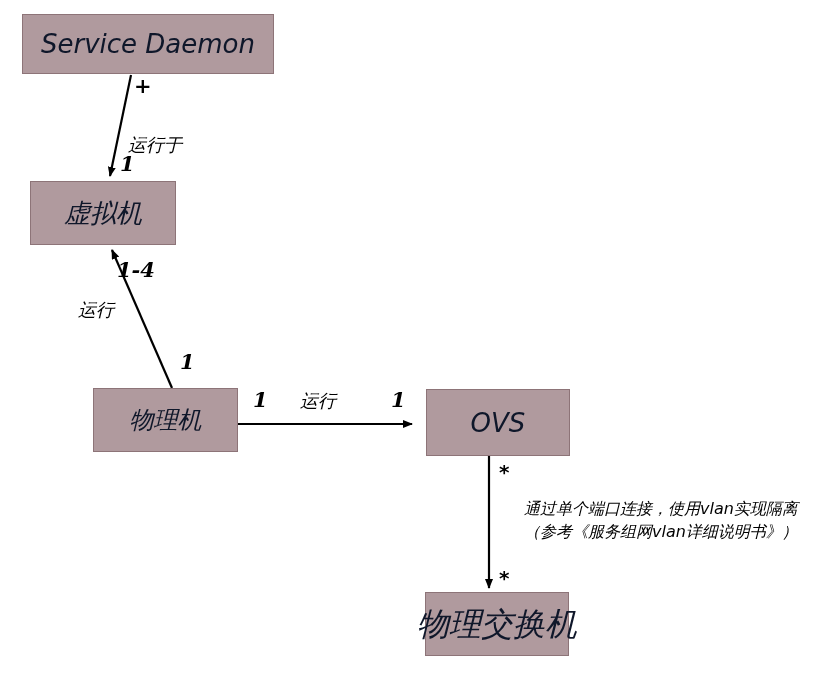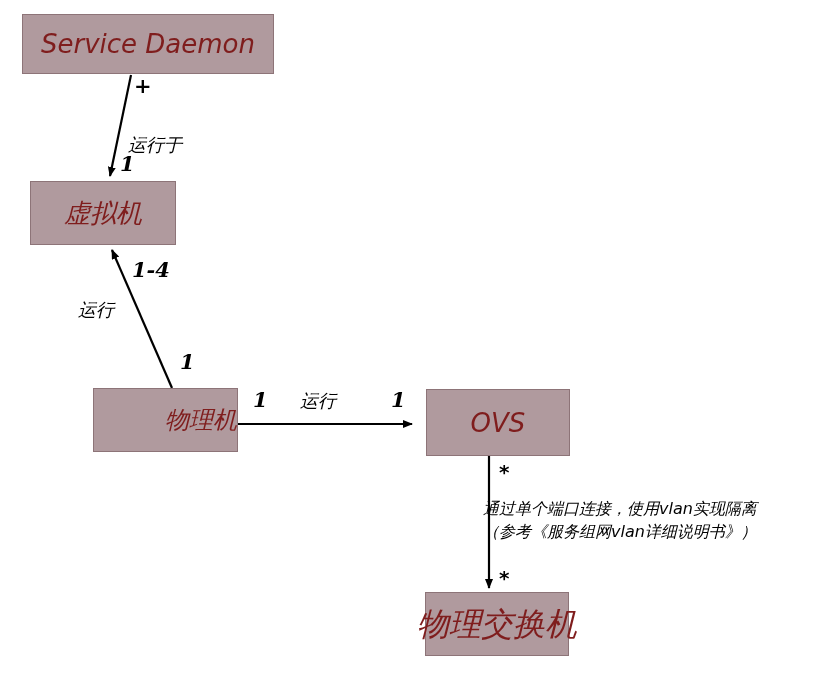--- a/index.html
+++ b/index.html
@@ -25,21 +25,21 @@
     height: 682px;
   }
   .node {
     position: absolute;
     box-sizing: border-box;
     background: #b09a9e;
     border: 1px solid #8d7478;
     display: flex;
     align-items: center;
     justify-content: center;
-    color: #7f1d1d;
+    color: #0f172a;
     font-style: italic;
     line-height: 1;
     white-space: nowrap;
   }
   .node-label {
     display: block;
   }
   .edge-label {
     position: absolute;
     color: #000000;
@@ -63,20 +63,21 @@
     font-size: 18px;
     font-family: "DejaVu Sans", sans-serif;
     font-style: italic;
   }
   .note {
     font-size: 16px;
     font-family: "DejaVu Sans", sans-serif;
     font-style: italic;
     text-align: center;
     line-height: 1.45;
+    margin-left: 41px;
   }
 </style>
 </head>
 <body>
 
 <div id="canvas">
 
   <svg class="edges" viewBox="0 0 820 682" xmlns="http://www.w3.org/2000/svg">
     <defs>
       <marker id="arrowhead" markerWidth="10" markerHeight="8" refX="9" refY="4" orient="auto" markerUnits="userSpaceOnUse">
@@ -94,39 +95,39 @@
   </svg>
 
   <div class="node" style="left:22px; top:14px; width:252px; height:60px; font-size:26px;">
     <span class="node-label">Service Daemon</span>
   </div>
 
   <div class="node" style="left:30px; top:181px; width:146px; height:64px; font-size:26px;">
     <span class="node-label">虚拟机</span>
   </div>
 
-  <div class="node" style="left:93px; top:388px; width:145px; height:64px; font-size:24px;justify-content:flex-end;">
+  <div class="node" style="left:93px; top:388px; width:145px; height:64px; font-size:24px;">
     <span class="node-label">物理机</span>
   </div>
 
   <div class="node" style="left:426px; top:389px; width:144px; height:67px; font-size:26px;">
     <span class="node-label">OVS</span>
   </div>
 
   <div class="node" style="left:425px; top:592px; width:144px; height:64px; font-size:32px;">
     <span class="node-label">物理交换机</span>
   </div>
 
   <div class="edge-label mult" style="left:134px; top:74px;">+</div>
 
   <div class="edge-label cn" style="left:128px; top:111px;margin-top:24px;">运行于</div>
 
   <div class="edge-label mult" style="left:120px; top:152px;">1</div>
 
-  <div class="edge-label mult" style="left:132px; top:258px;">1-4</div>
+  <div class="edge-label mult" style="left:117px; top:258px;">1-4</div>
 
   <div class="edge-label cn" style="left:78px; top:300px;">运行</div>
 
   <div class="edge-label mult" style="left:180px; top:350px;">1</div>
 
   <div class="edge-label mult" style="left:253px; top:388px;">1</div>
 
   <div class="edge-label cn" style="left:300px; top:391px;">运行</div>
 
   <div class="edge-label mult" style="left:391px; top:388px;">1</div>

